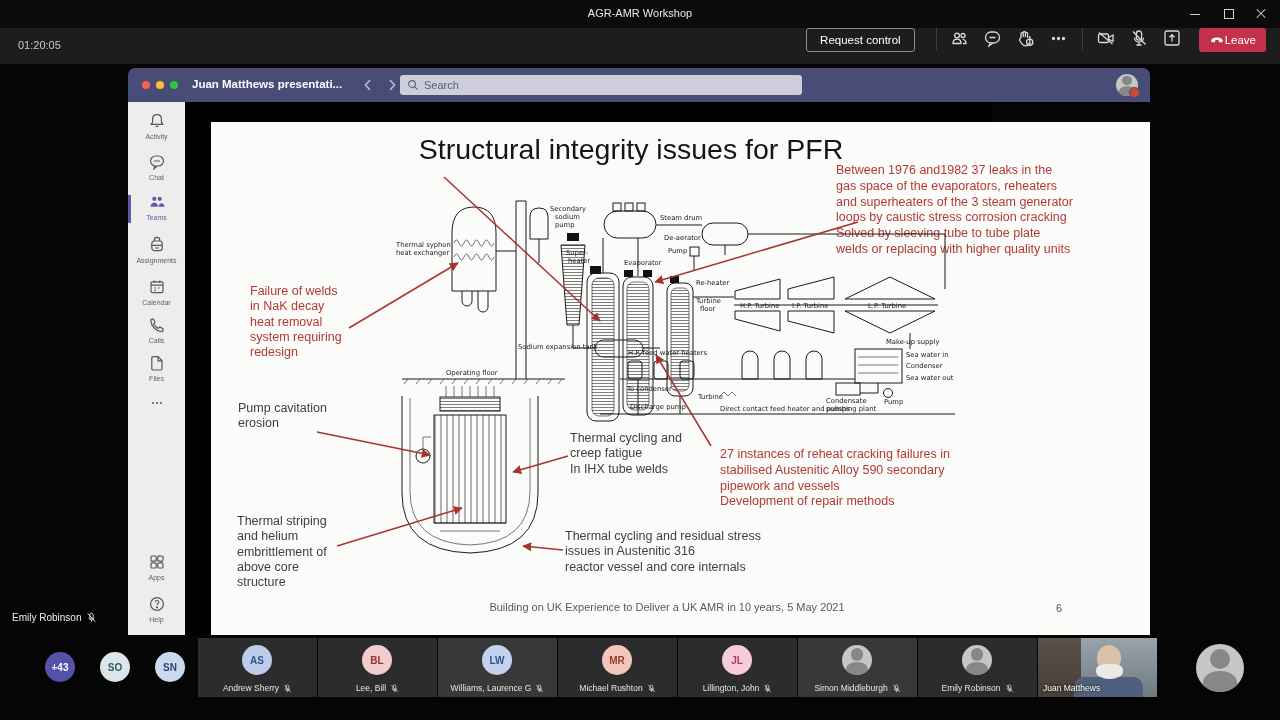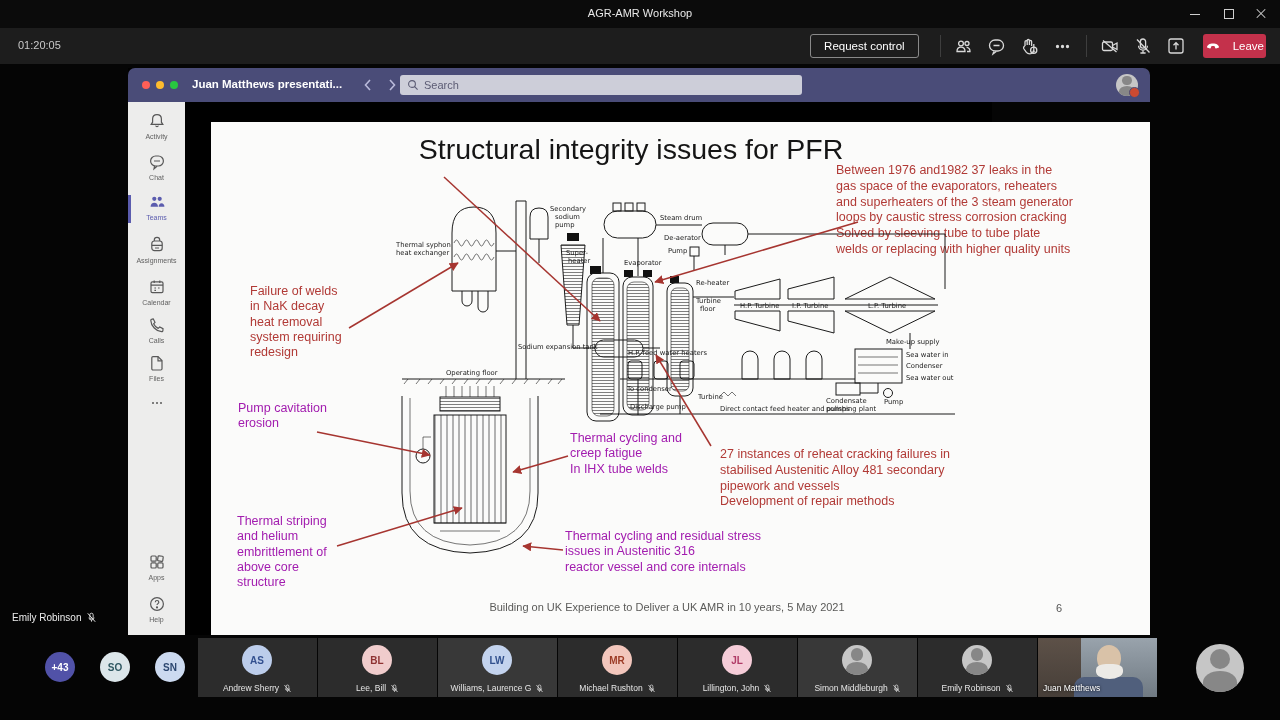--- a/index.html
+++ b/index.html
@@ -9,28 +9,28 @@
   #titlebar{position:absolute;left:0;top:0;width:1280px;height:28px;background:#0b0b0b;}
   #win-title{position:absolute;left:0;top:7px;width:100%;text-align:center;color:#e8e8e8;font-size:11px;}
   .winctl{position:absolute;top:0;width:30px;height:28px;}
   .winctl .bar{position:absolute;left:10px;top:14px;width:10px;border-top:1.4px solid #cfcfcf;}
   .winctl .box{position:absolute;left:10px;top:9px;width:8px;height:8px;border:1.4px solid #cfcfcf;}
   .winctl .x1,.winctl .x2{position:absolute;left:9px;top:13px;width:12px;border-top:1.4px solid #cfcfcf;}
   .winctl .x1{transform:rotate(45deg);} .winctl .x2{transform:rotate(-45deg);}
   
   #meetbar{position:absolute;left:0;top:28px;width:1280px;height:36px;background:#1d1d1d;display:flex;align-items:center;}
   #timer{position:absolute;left:18px;top:11px;color:#c9c9c9;font-size:11px;}
-  #mb-right{position:absolute;right:14px;top:0;height:36px;display:flex;align-items:center;gap:13px;}
+  #mb-right{position:absolute;right:14px;top:0;height:36px;display:flex;align-items:flex-start;gap:13px;}
   .req-btn{background:transparent;border:1px solid #8a8a8a;border-radius:3px;color:#fff;font-size:11.5px;
            padding:5px 13px;font-family:inherit;margin-right:8px;}
   .vsep{width:1px;height:22px;background:#3e3e3e;}
   .tool-ico{width:20px;height:20px;display:flex;align-items:center;justify-content:center;}
   .tool-ico svg{stroke:#d9d9d9;fill:none;stroke-width:1.3;}
-  .leave-btn{display:flex;align-items:center;gap:12px;background:#c4314b;border:none;border-radius:3px;
-             color:#fff;font-size:11.5px;padding:6px 2px;font-family:inherit;margin-left:4px;}
+  .leave-btn{display:flex;align-items:center;gap:0;background:#c4314b;border:none;border-radius:3px;
+             color:#fff;font-size:11.5px;padding:6px 10px;font-family:inherit;margin-left:4px;}
   
   #teams{position:absolute;left:128px;top:68px;width:864px;height:567px;background:#000;}
   #tw-titlebar{position:absolute;left:0;top:0;width:1022px;height:34px;background:#4a4c78;border-radius:7px 7px 0 0;}
   .tlight{position:absolute;top:13px;width:8px;height:8px;border-radius:50%;}
   #tw-title{position:absolute;left:64px;top:10px;color:#fff;font-size:11.5px;font-weight:bold;}
   .nav-chev{position:absolute;top:9px;width:16px;height:16px;}
   .nav-chev svg{stroke:#b9badb;fill:none;stroke-width:1.6;}
   #tw-search{position:absolute;left:272px;top:7px;width:372px;height:20px;background:#cdced9;border:none;
              border-radius:3px;font-size:11px;color:#4e4e66;padding:0 6px 0 24px;font-family:inherit;}
   #tw-search::placeholder{color:#5c5c74;}
@@ -48,21 +48,21 @@
   .sb-item{position:absolute;left:0;width:57px;height:38px;text-align:center;}
   .sb-item svg{stroke:#585858;fill:none;stroke-width:1.2;margin-top:1px;}
   .sb-label{font-size:7px;color:#616161;margin-top:-1px;}
   .sb-item.active svg{stroke:#5b5cae;}
   .sb-item.active .sb-label{color:#5b5cae;}
   .sb-item.active .sb-bar{position:absolute;left:0;top:3px;width:3px;height:28px;background:#5b5cae;}
   
   #slide{position:absolute;left:83px;top:54px;width:939px;height:513px;background:#fbfbfa;overflow:hidden;}
   #slide-title{position:absolute;left:140px;top:11px;width:560px;text-align:center;font-size:28.5px;color:#151515;}
   .ann{position:absolute;font-size:12.5px;line-height:15.3px;white-space:nowrap;}
-  .ann.red{color:#b13a36;} .ann.blue{color:#a21caf;}
+  .ann.red{color:#b13a36;} .ann.blue{color:#404040;}
   #slide-footer{position:absolute;left:156px;top:479px;width:600px;text-align:center;font-size:11px;color:#5a5a58;}
   #page-num{position:absolute;left:845px;top:480px;font-size:11px;color:#555;}
   #arrows{position:absolute;left:0;top:0;}
   #diagram{position:absolute;left:179px;top:71px;}
   #diagram text{font-family:"DejaVu Sans",sans-serif;font-size:6.8px;fill:#1b1b1b;}
   #diagram .pipe,#diagram .shape{stroke:#1b1b1b;fill:none;stroke-width:1;}
   #diagram .thin{stroke:#1b1b1b;fill:none;stroke-width:.6;}
   
   #stage-label{position:absolute;left:12px;top:612px;color:#ececec;font-size:10px;display:flex;gap:5px;align-items:center;}
   .micoff{color:#e3e3e3;}
@@ -310,21 +310,21 @@
         <div>above core</div>
         <div>structure</div>
       </div>
       <div class="ann blue" style="left:359px;top:309px">
         <div>Thermal cycling and</div>
         <div>creep fatigue</div>
         <div>In IHX tube welds</div>
       </div>
       <div class="ann red" style="left:509px;top:325px;line-height:15.8px">
         <div>27 instances of reheat cracking failures in</div>
-        <div>stabilised Austenitic Alloy 481 secondary</div>
+        <div>stabilised Austenitic Alloy 590 secondary</div>
         <div>pipework and vessels</div>
         <div>Development of repair methods</div>
       </div>
       <div class="ann blue" style="left:354px;top:407px">
         <div>Thermal cycling and residual stress</div>
         <div>issues in Austenitic 316</div>
         <div>reactor vessel and core internals</div>
       </div>
 
       <svg id="diagram" width="575" height="372" viewBox="0 0 575 372">

